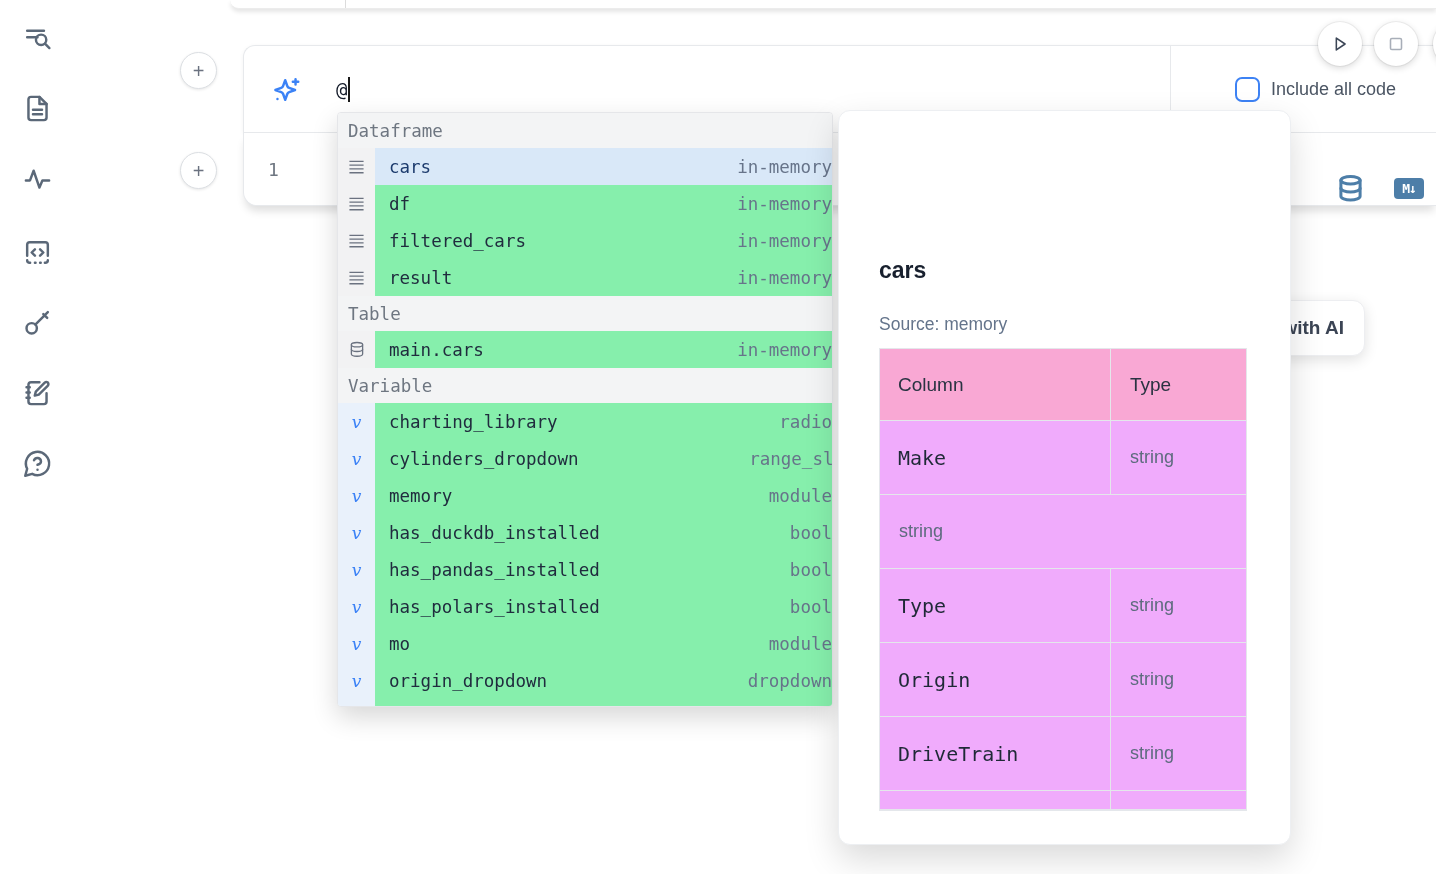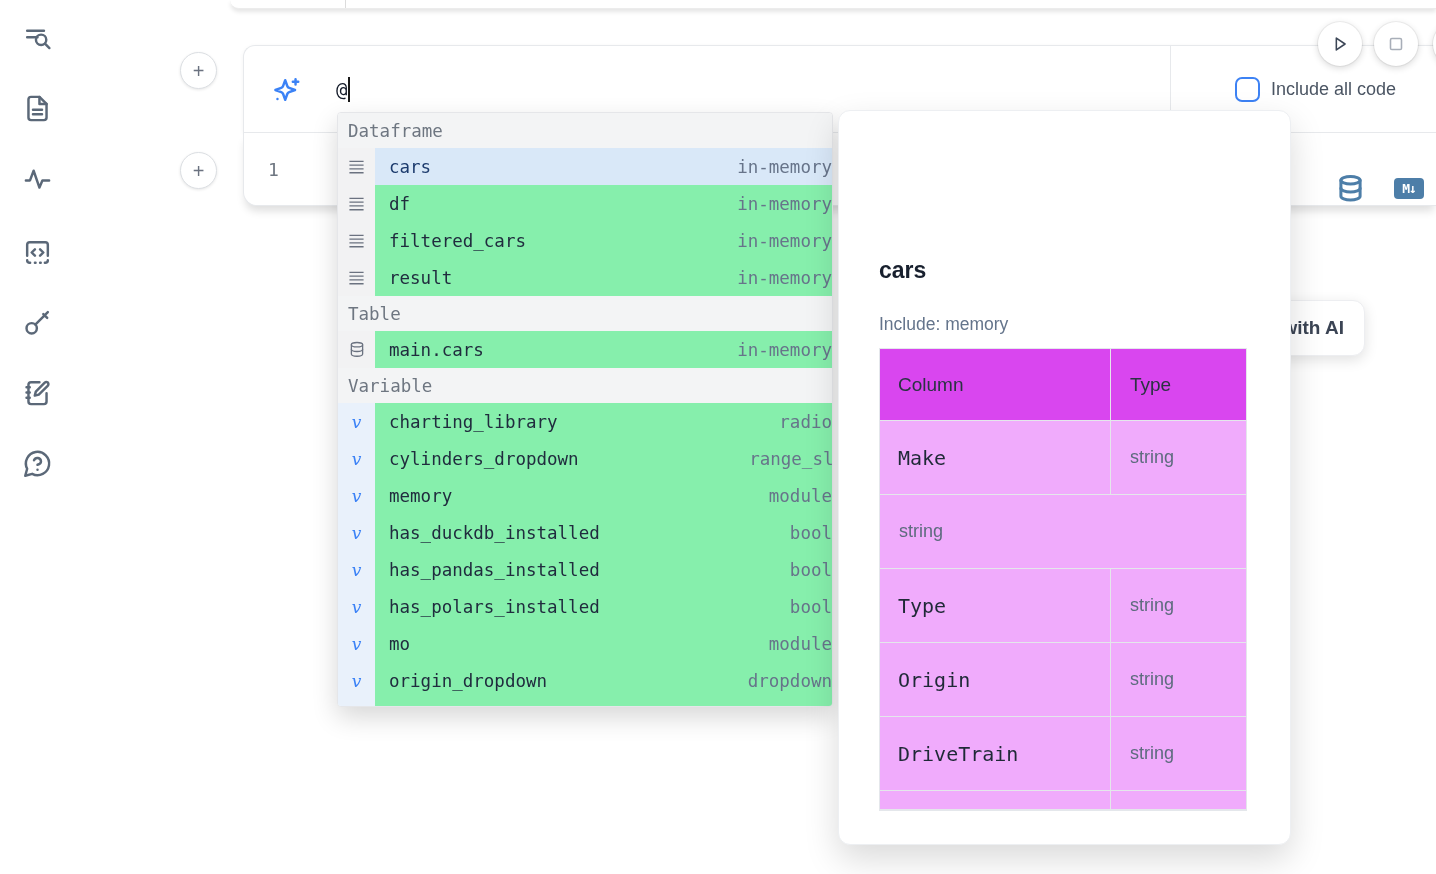--- a/index.html
+++ b/index.html
@@ -83,21 +83,21 @@
   
   .panel { position:absolute; left:838px; top:110px; width:453px; height:735px; background:#fff; border:1px solid #edeff2;
            border-radius:12px; box-shadow:0 14px 34px rgba(0,0,0,0.15); z-index:5; }
   .pv-title { position:absolute; left:40px; top:146px; font-size:23px; font-weight:bold; color:#18202e; }
   .pv-source { position:absolute; left:40px; top:203px; font-size:17.5px; color:#64748b; }
   .pv-badge { position:absolute; left:40px; top:148px; width:368px; height:46px; background:#eef2f7; border-radius:8px;
               display:flex; align-items:center; padding-left:18px; font-size:17.5px; color:#222b3a; }
   .pv-badge { top:148px; }
   .pv-table { position:absolute; left:40px; top:237px; width:368px; height:463px; border:1px solid #e4e7eb; overflow:hidden; }
   .trow { display:flex; border-bottom:1px solid #e4e7eb; background:#f0abfc; }
-  .trow.thead { height:72px; background:#d946ef; }
+  .trow.thead { height:72px; background:#f9a8d4; }
   .trow.tbody { height:74px; }
   .trow.partial { height:19px; }
   .tc1 { width:231px; border-right:1px solid #e4e7eb; display:flex; align-items:center; padding-left:18px; }
   .tc2 { flex:1; display:flex; align-items:center; padding-left:19px; }
   .thead .tc1, .thead .tc2 { font-size:19px; color:#2a3342; }
   .tbody .tc1 { font-family:"DejaVu Sans Mono", monospace; font-size:20px; color:#1f2937; }
   .tbody .tc2 { font-size:18px; color:#5d6b7e; }
 
   svg.icon { display:block; }
 </style>
@@ -348,21 +348,21 @@
         </span>
     </div>
     <div class="ac-row">
       <span class="ac-gutter g-blue"></span>
       <span class="ac-content"></span>
     </div>
   </div>
 
   <aside class="panel">
     <div class="pv-title" style="top:146px">cars</div>
-    <div class="pv-source" style="top: 203px;">Include: memory</div>
+    <div class="pv-source" style="top: 203px;">Source: memory</div>
     <div class="pv-badge" style="top: 258px; left: 40px;">428 rows, 15 columns</div>
     <div class="pv-table">
       <div class="trow thead">
         <span class="tc1">Column</span>
         <span class="tc2">Type</span>
       </div>
       <div class="trow tbody">
         <span class="tc1">Make</span>
         <span class="tc2">string</span>
       </div>

